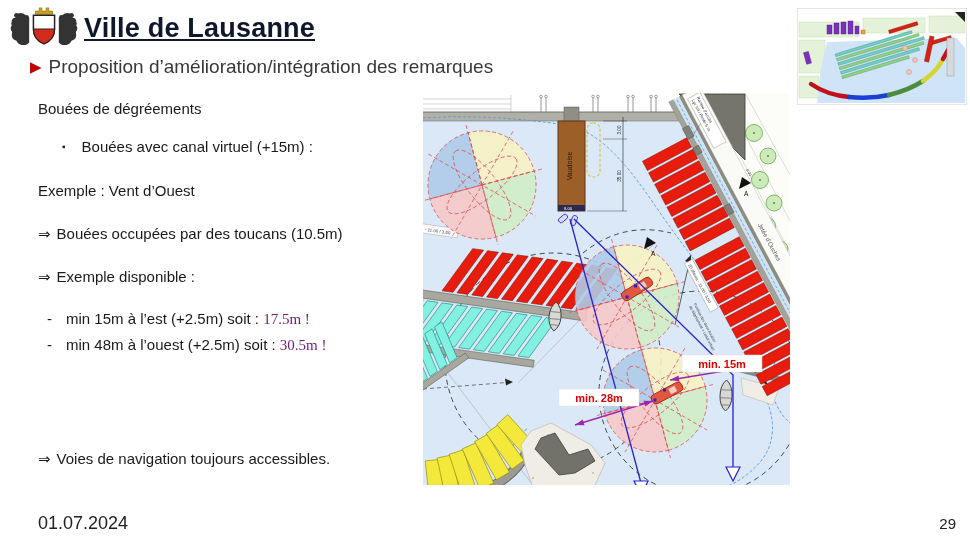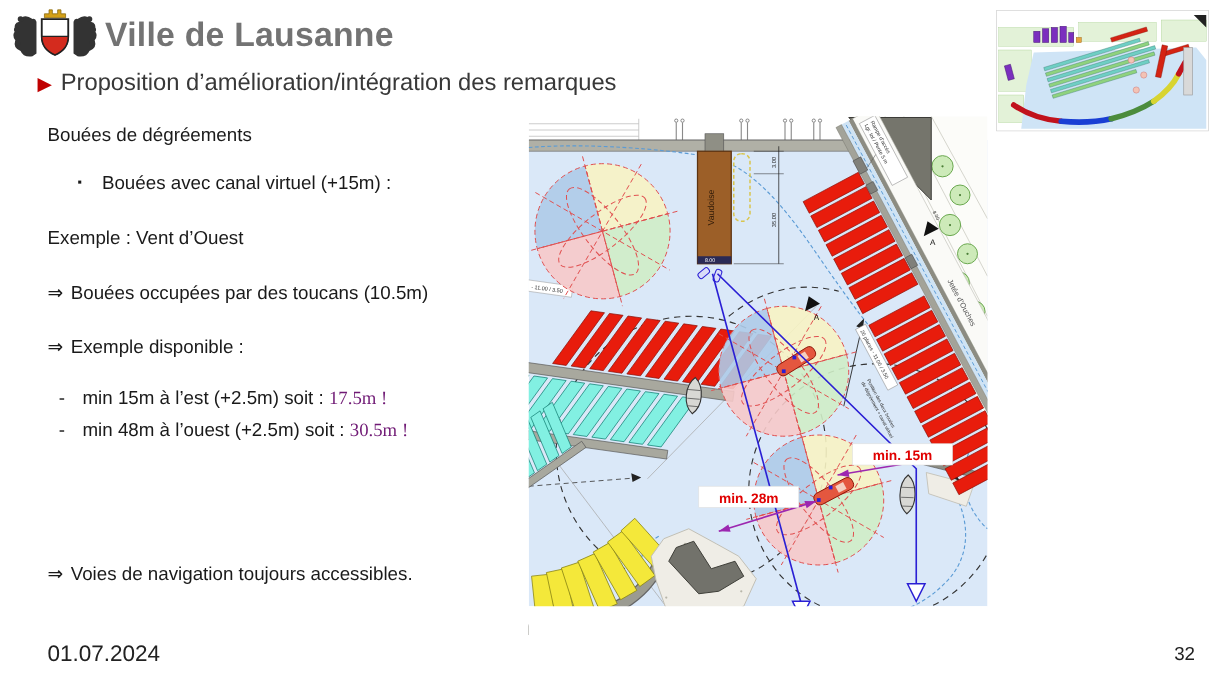--- a/index.html
+++ b/index.html
@@ -1,19 +1,19 @@
 <!DOCTYPE html>
 <html><head>
 <meta charset="utf-8">
 <style>
   html,body{margin:0;padding:0;}
   body{width:970px;height:541px;background:#ffffff;position:relative;overflow:hidden;
        font-family:"Liberation Sans","DejaVu Sans",sans-serif;color:#1a1a1a;}
   .abs{position:absolute;}
-  #slide-title{left:84px;top:13px;font-size:27px;font-weight:600;color:#737373;letter-spacing:.2px;}
+  #slide-title{left:84px;top:13px;font-size:27px;font-weight:600;color:#0f172a;letter-spacing:.2px;text-decoration:underline;}
   #subtitle-row{left:30px;top:56px;display:flex;align-items:center;}
   #subtitle-marker{color:#c00000;font-size:15px;margin-right:7px;}
   #subtitle-text{font-size:19px;color:#383838;font-weight:500;}
   .body-line{left:38px;font-size:15px;color:#1a1a1a;}
   .heading{font-weight:normal;}
   .bullet-line{left:62px;}
   .bullet-glyph{font-size:10px;margin-right:16px;vertical-align:2px;}
   .dash-line{left:47px;}
   .dash-marker{margin-right:14px;}
   .red-val{color:#701a75;font-family:Liberation Serif, serif;}
@@ -76,21 +76,21 @@
 
 <div class="abs body-line dash-line" style="top:336px">
   <span class="dash-marker">-</span><span>min 48m à l’ouest (+2.5m) soit : </span><span class="red-val">30.5m !</span>
 </div>
 
 <div class="abs body-line heading" style="top:450px">
   <span class="arrow-glyph">⇒</span><span>Voies de navigation toujours accessibles.</span>
 </div>
 
 <div class="abs" id="footer-date">01.07.2024</div>
-<div class="abs" id="page-number">32</div>
+<div class="abs" id="page-number">29</div>
 
 <svg class="abs" style="left:423px;top:93px" width="367" height="415" viewBox="0 0 367 415">
 
   <rect x="0" y="19" width="367" height="373" fill="#dae8f8"></rect>
 
   <g>
     <polygon points="256,0 367,0 367,245" fill="#fcfcf9"></polygon>
     <path d="M285,0 L367,160" stroke="#d5d5cd" stroke-width="0.8" fill="none"></path>
     <path d="M300,0 L367,128" stroke="#d5d5cd" stroke-width="0.8" fill="none"></path>
     <path d="M322,0 L367,82" stroke="#d5d5cd" stroke-width="0.8" fill="none"></path>

